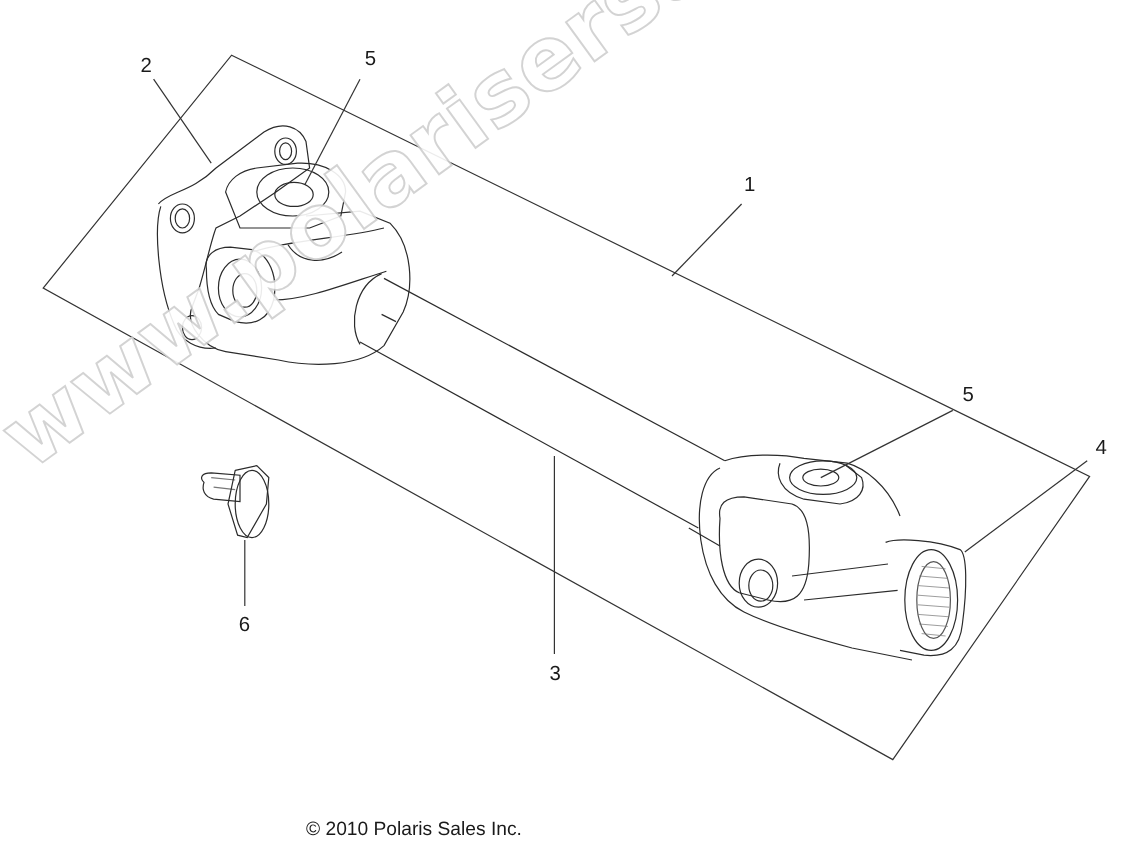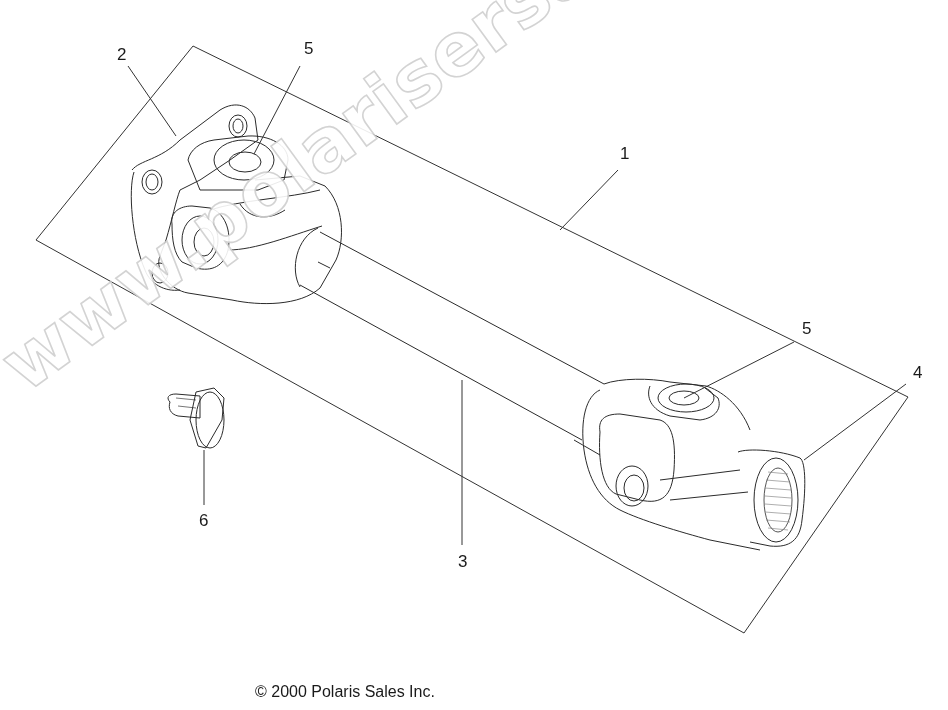--- a/index.html
+++ b/index.html
@@ -100,13 +100,13 @@
 <div class="watermark">www.polarisersatzteile.de</div>
 
 <div class="callout" style="left:117px; top:46px;">2</div>
 <div class="callout" style="left:304px; top:40px;">5</div>
 <div class="callout" style="left:620px; top:145px;">1</div>
 <div class="callout" style="left:802px; top:320px;">5</div>
 <div class="callout" style="left:913px; top:364px;">4</div>
 <div class="callout" style="left:458px; top:553px;">3</div>
 <div class="callout" style="left:199px; top:512px;">6</div>
 
-<div class="copyright">© 2000 Polaris Sales Inc.</div>
+<div class="copyright">© 2010 Polaris Sales Inc.</div>
 
 </body></html>

